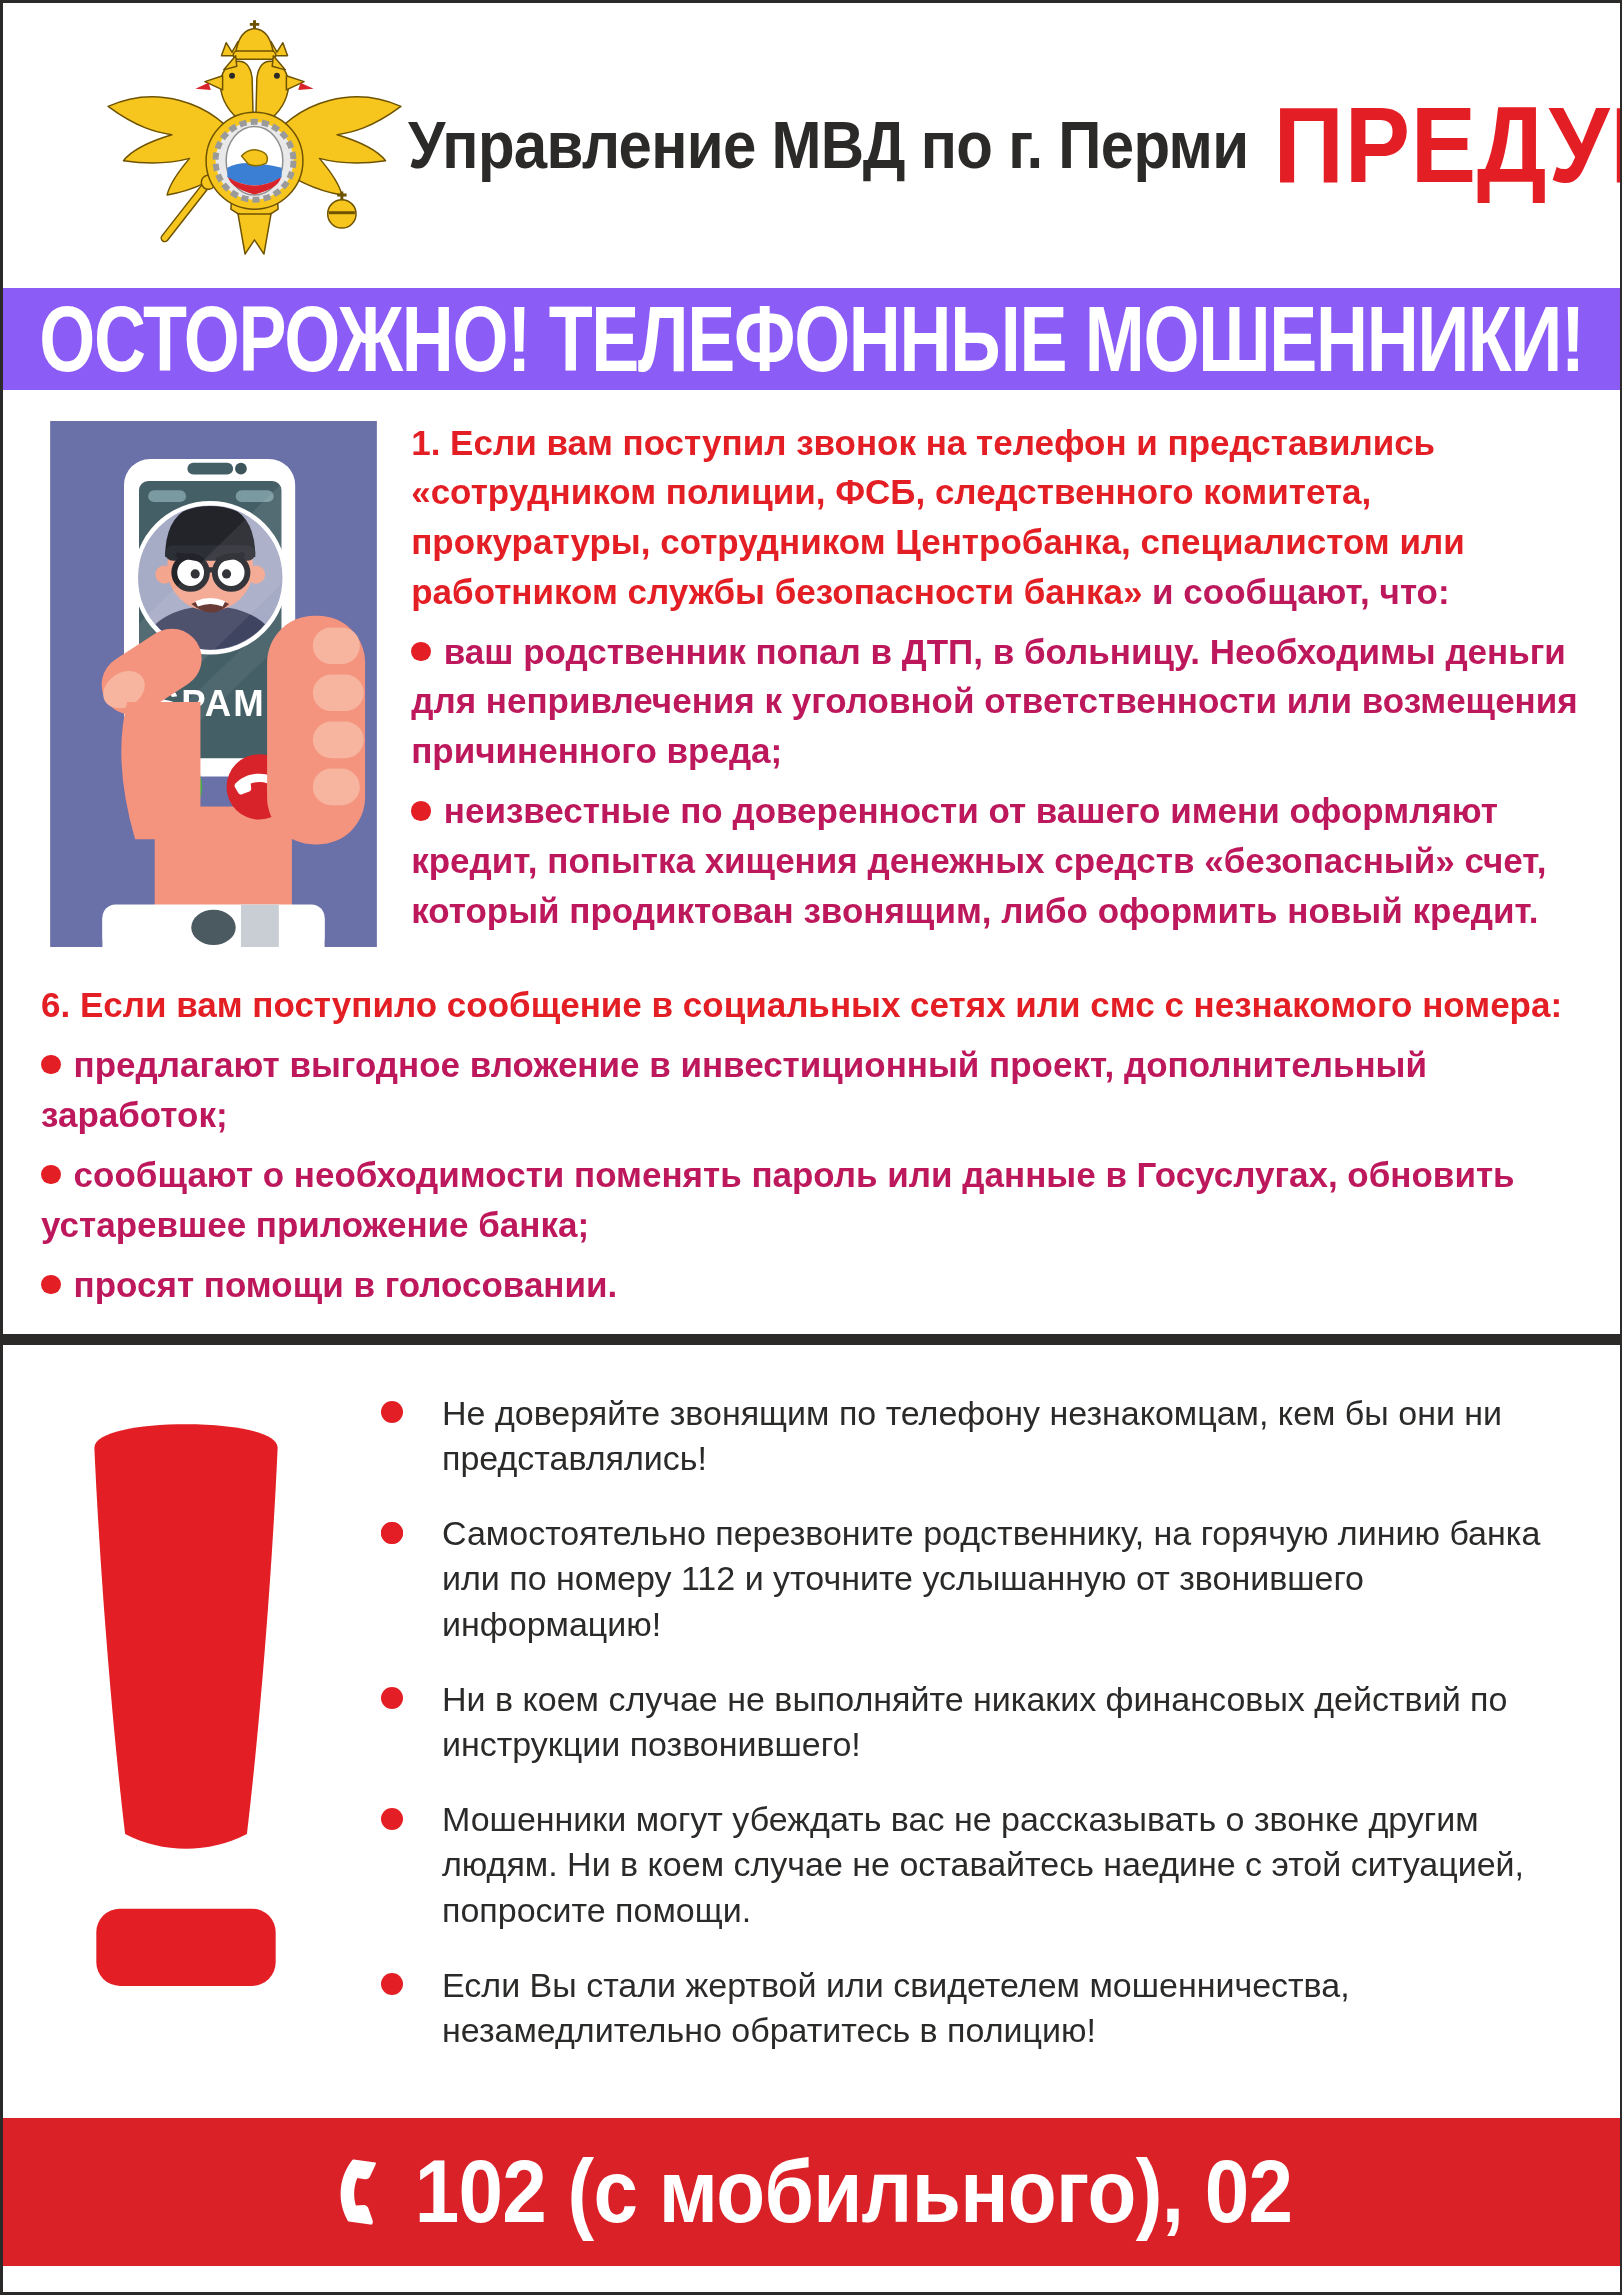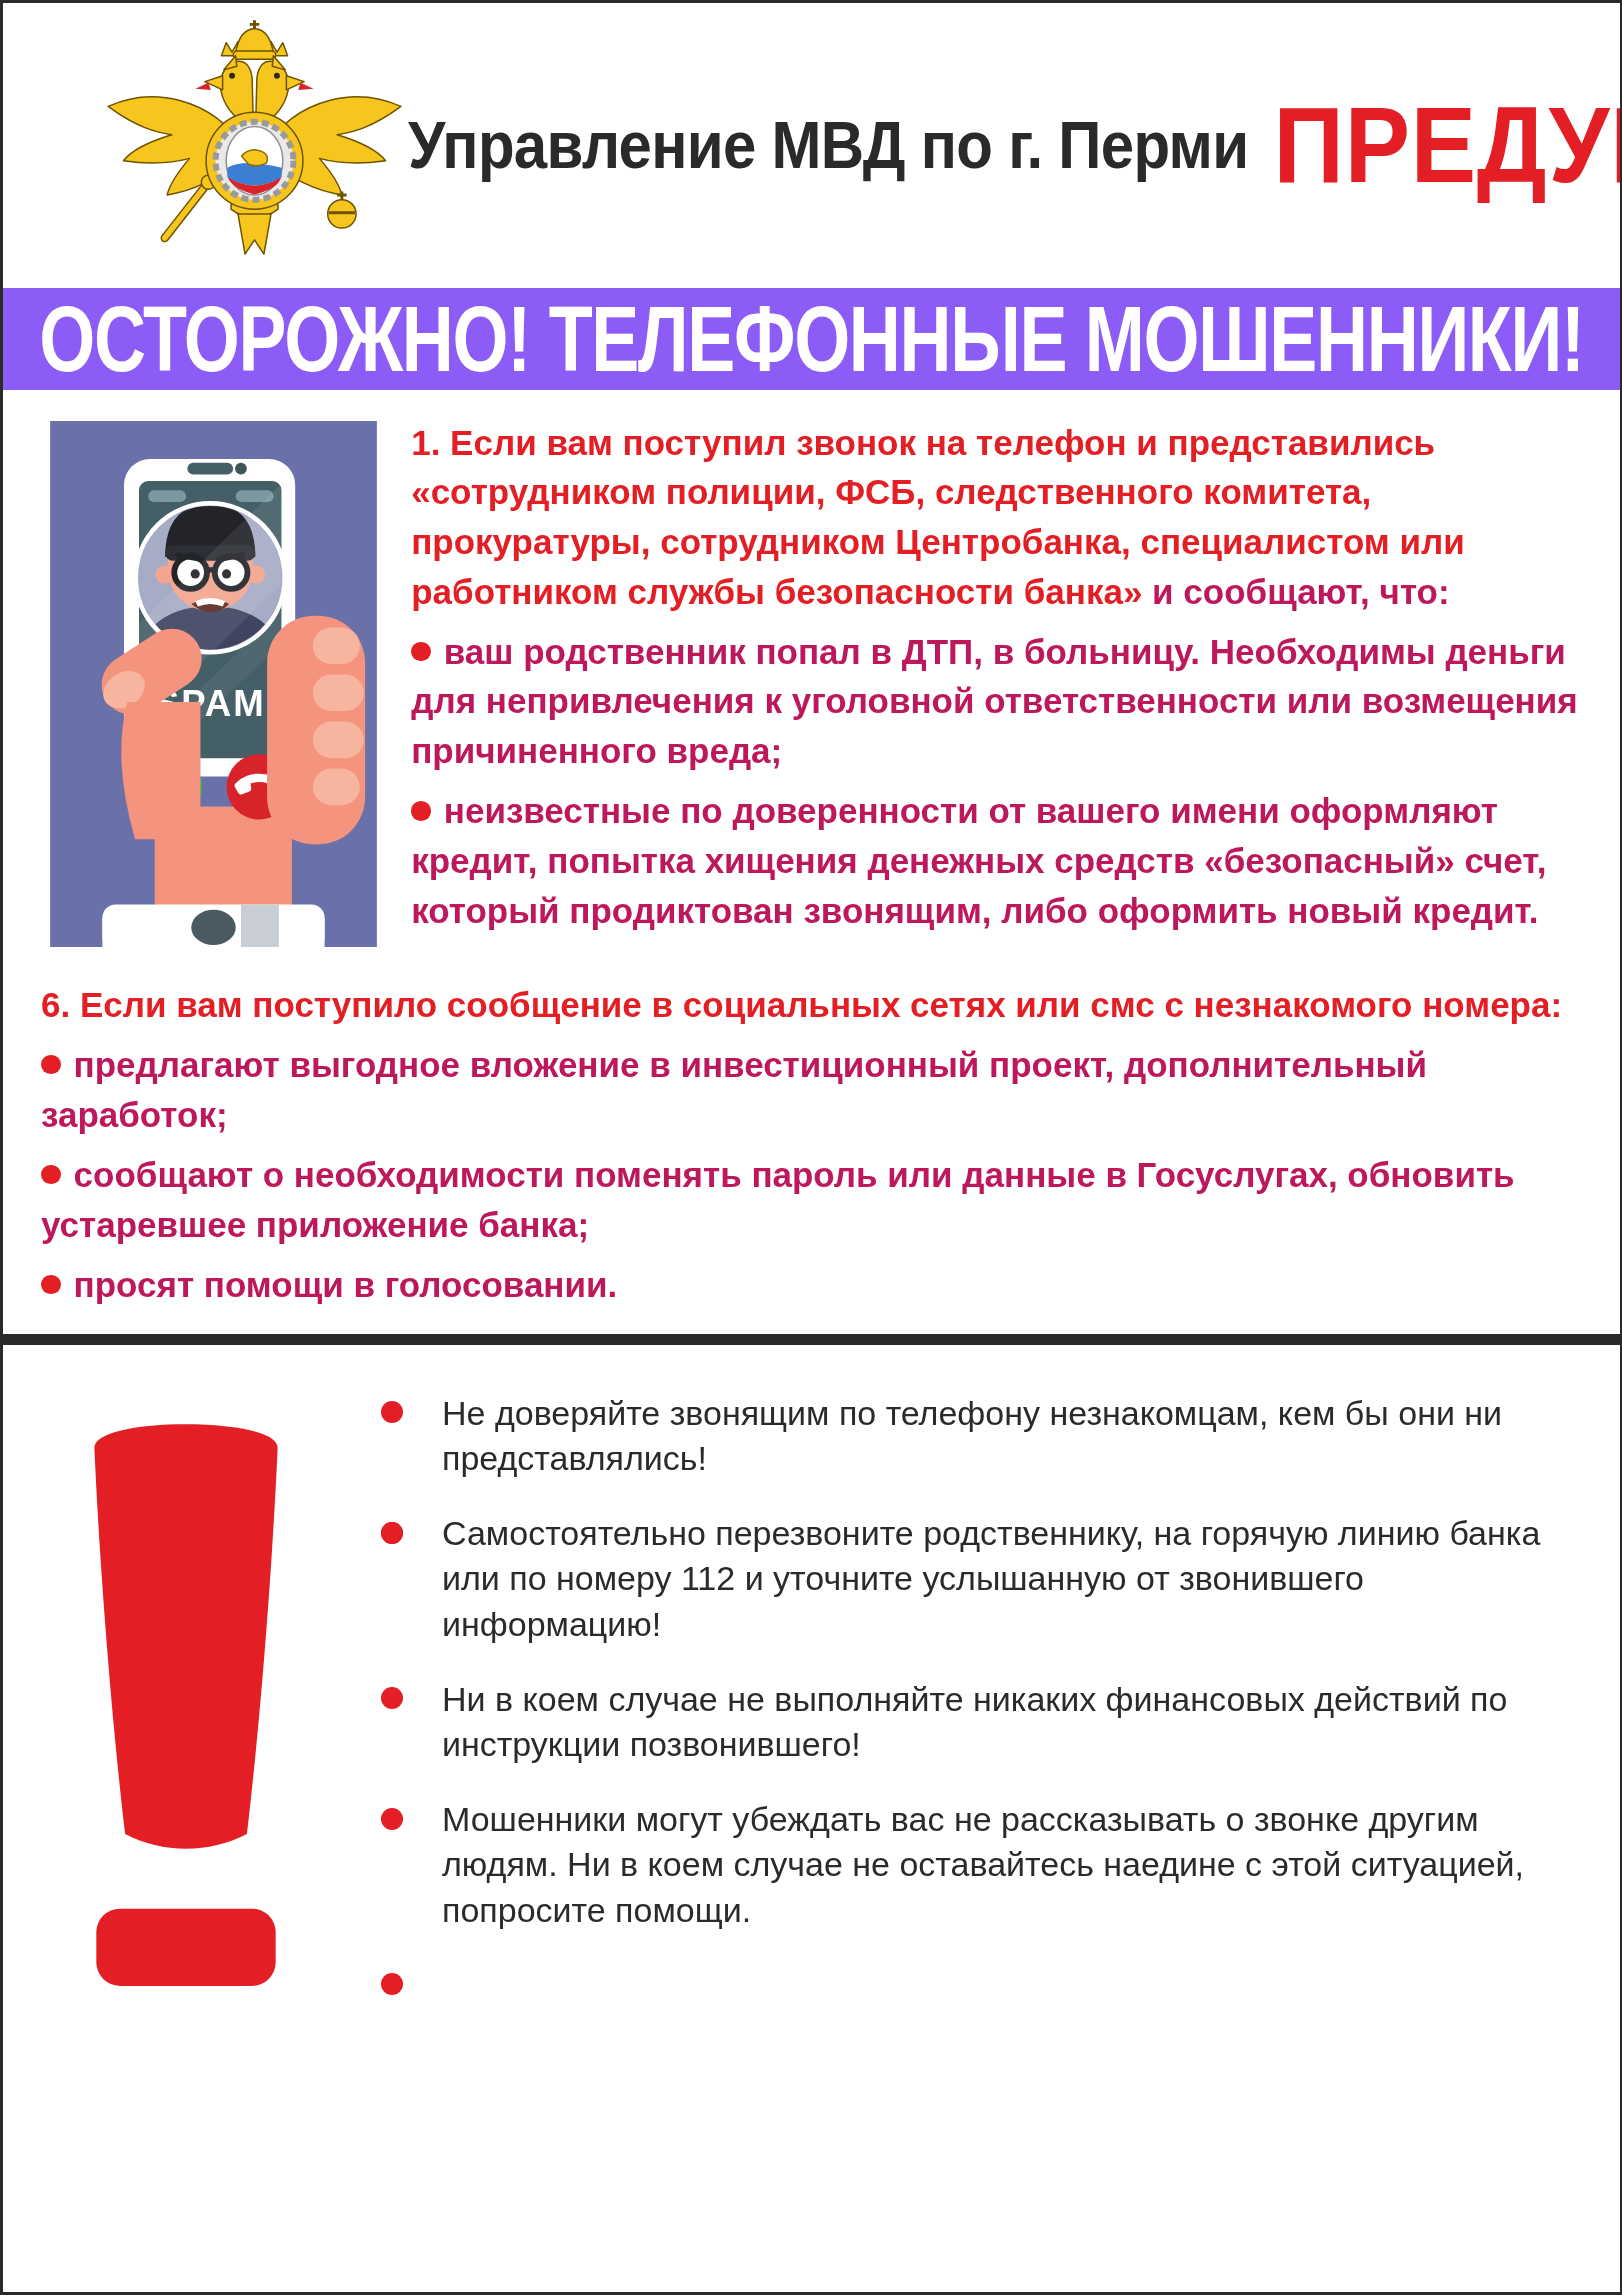--- a/index.html
+++ b/index.html
@@ -228,19 +228,27 @@
         <path d="M25 38 C25 14 92 2 165 2 C238 2 305 14 305 38 C296 240 276 478 258 628 C200 658 130 658 72 628 C54 478 34 240 25 38 Z" fill="#e31e24"></path>
         <rect x="28" y="742" width="274" height="118" rx="36" fill="#e31e24"></rect>
       </svg>
     </div>
     <ul class="advice-list">
       <li><span class="dot"></span><span>Не доверяйте звонящим по телефону незнакомцам, кем бы они ни представлялись!</span></li>
       <li><span class="dot"></span></li>
       <li><span class="dot"></span><span>Самостоятельно перезвоните родственнику, на горячую линию банка или по номеру 112 и уточните услышанную от звонившего информацию!</span></li>
       <li><span class="dot"></span><span>Ни в коем случае не выполняйте никаких финансовых действий по инструкции позвонившего!</span></li>
       <li><span class="dot"></span><span>Мошенники могут убеждать вас не рассказывать о звонке другим людям. Ни в коем случае не оставайтесь наедине с этой ситуацией, попросите помощи.</span></li>
-      <li><span class="dot"></span></li>
+      <li><span class="dot"></span><span>Если Вы стали жертвой или свидетелем мошенничества, незамедлительно обратитесь в полицию!</span></li>
     </ul>
   </div>
 
+  <div class="footer">
+    <svg class="phone-ic" viewBox="0 0 512 512" aria-hidden="true">
+      <g transform="rotate(40 256 256)">
+        <path fill="#ffffff" d="M164.9 24.6c-7.7-18.6-28-28.5-47.4-23.2l-88 24C12.1 30.2 0 46 0 64C0 311.4 200.6 512 448 512c18 0 33.8-12.1 38.6-29.5l24-88c5.3-19.4-4.6-39.7-23.2-47.4l-96-40c-16.3-6.8-35.2-2.1-46.3 11.6L304.7 368C234.3 334.7 177.3 277.7 144 207.3L193.3 167c13.7-11.2 18.4-30 11.6-46.3l-40-96z"></path>
+      </g>
+    </svg>
+    <span>102 (с мобильного), 02</span>
+  </div>
 
 </div>
 
 
 </body></html>

